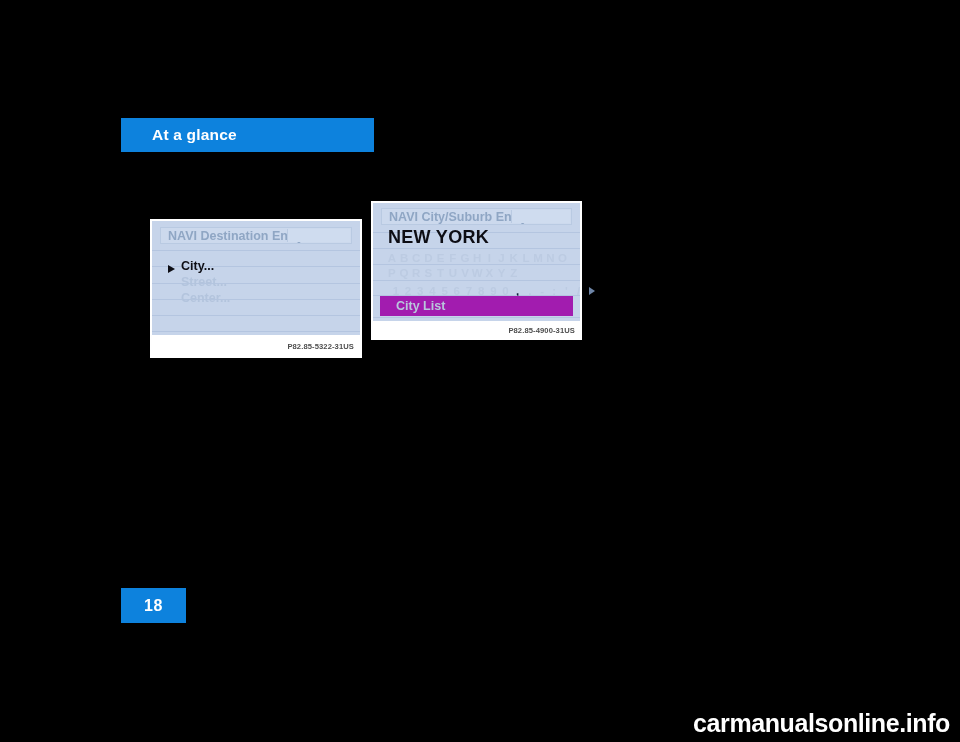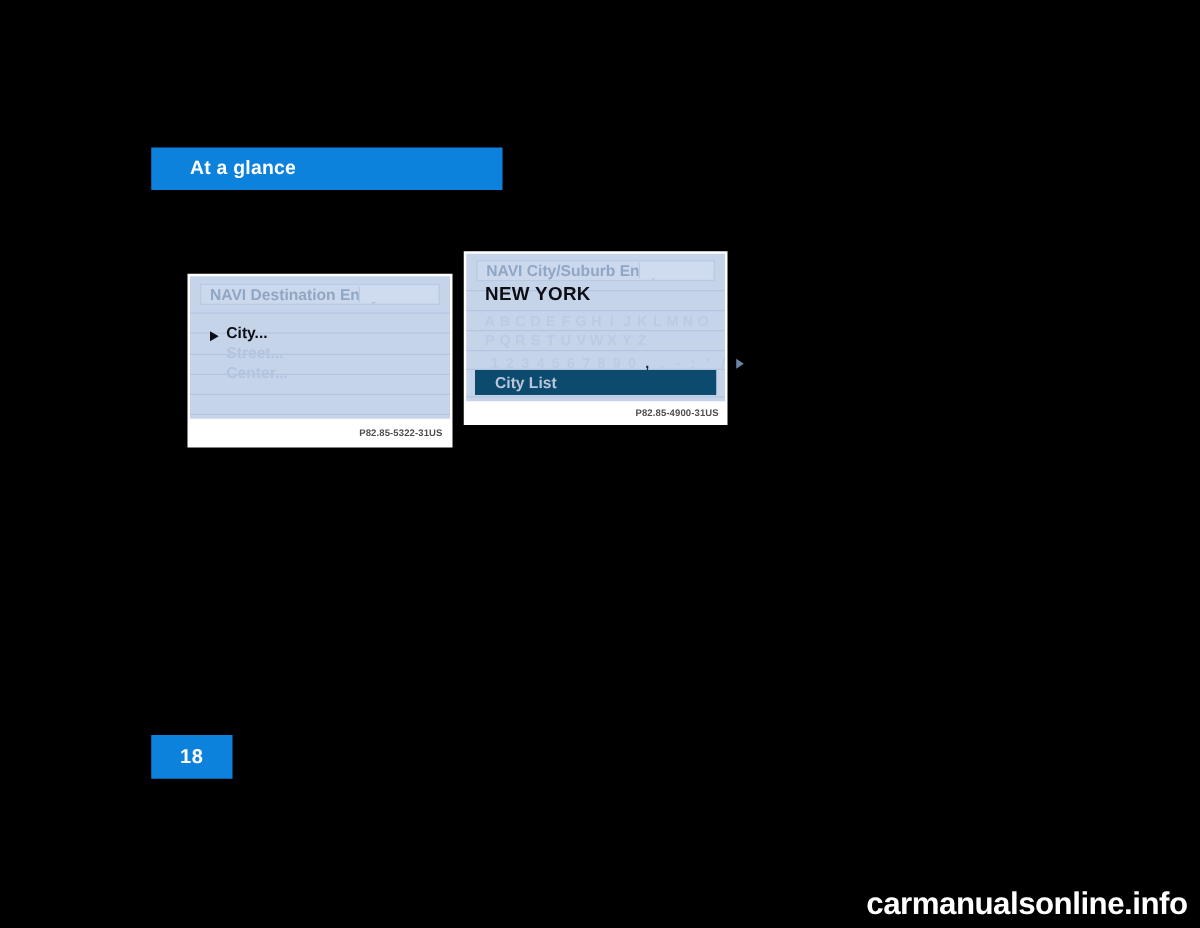--- a/index.html
+++ b/index.html
@@ -14,21 +14,21 @@
     overflow: hidden;
     font-family: "Liberation Sans", sans-serif;
     -webkit-font-smoothing: antialiased;
   }
 
   
   #section-header {
     position: absolute;
     left: 121px;
     top: 118px;
-    width: 281px;
+    width: 253px;
     height: 34px;
     background: #0d82dd;
     display: flex;
     align-items: center;
   }
   #section-header .title {
     color: #ffffff;
     font-size: 15.5px;
     font-weight: bold;
     letter-spacing: 0.2px;
@@ -97,21 +97,21 @@
     width: 0; height: 0;
     border-left: 7px solid #0d0d14;
     border-top: 4.5px solid transparent;
     border-bottom: 4.5px solid transparent;
     margin-right: 6px;
   }
 
   
   .entry-text {
     position: absolute;
-    font-size: 15px;
+    font-size: 18px;
     font-weight: bold;
     color: #0d0d14;
     letter-spacing: 0.3px;
     white-space: nowrap;
   }
 
   
   .keyrow {
     position: absolute;
     display: flex;
@@ -130,21 +130,21 @@
     display: inline-block;
     width: 0; height: 0;
     border-left: 6px solid #6f86a8;
     border-top: 4px solid transparent;
     border-bottom: 4px solid transparent;
   }
 
   
   .hl-bar {
     position: absolute;
-    background: #0c4a6e;
+    background: #a21caf;
     border: 1px solid #1d3considered;
     display: flex;
     align-items: center;
     box-sizing: border-box;
   }
   .hl-bar .hl-text {
     color: #b9c6dc;
     font-size: 12.5px;
     font-weight: bold;
     padding-left: 16px;

